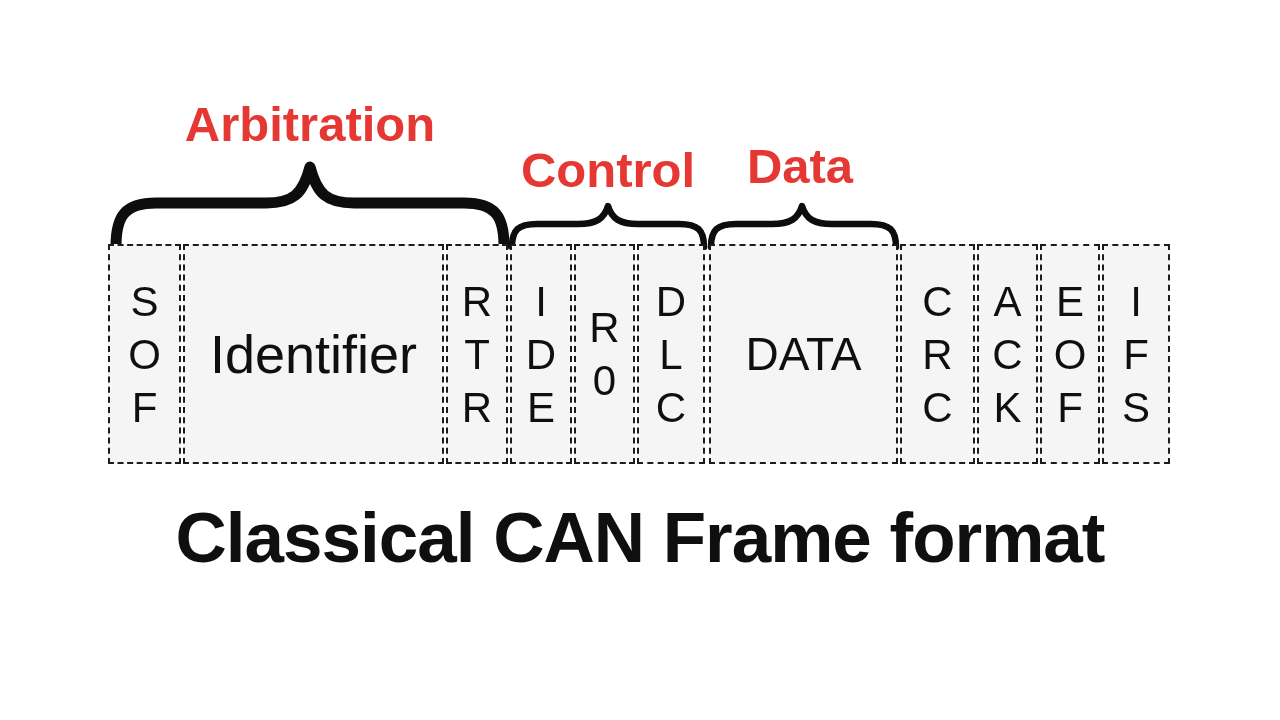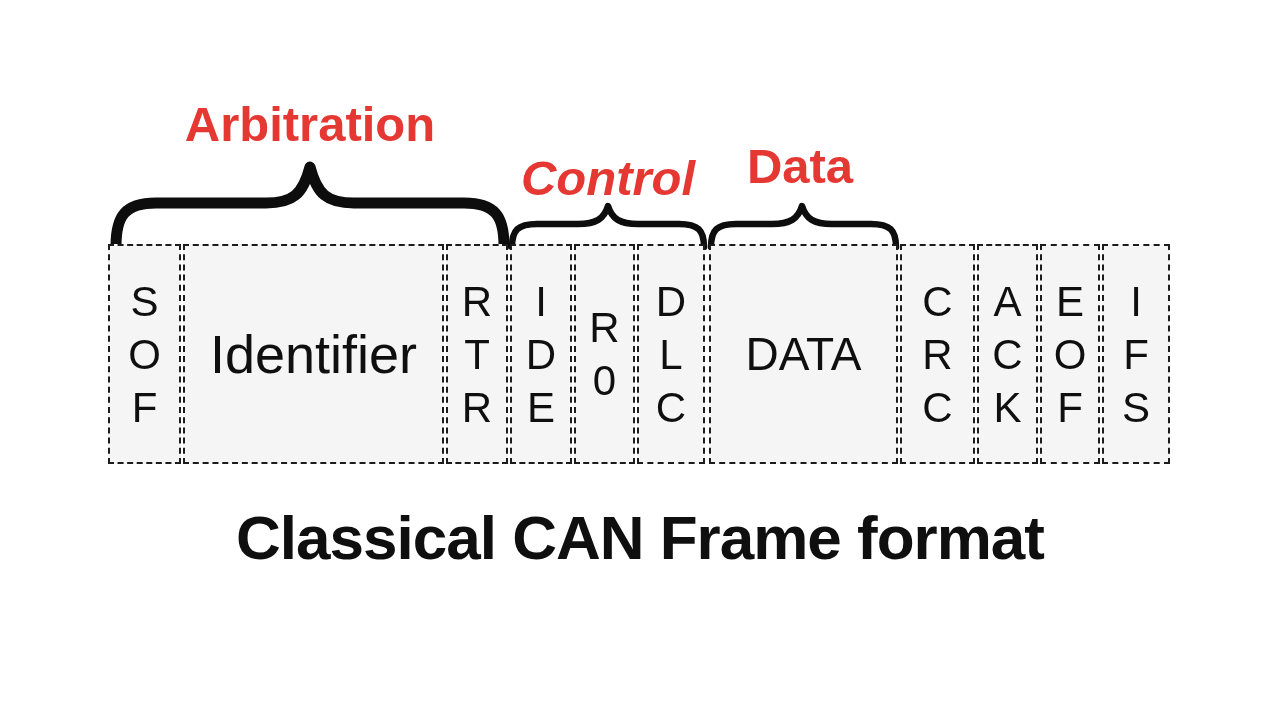--- a/index.html
+++ b/index.html
@@ -16,39 +16,39 @@
     position:relative;width:1280px;height:720px;
     background:var(--background);overflow:hidden;border-radius:21px;
   }
   .group-label{
     position:absolute;text-align:center;
     color:var(--group-label);
     font-weight:bold;font-size:49px;line-height:52px;
     letter-spacing:0px;white-space:nowrap;
   }
   #arbitration-label{left:110px;top:98px;width:400px;}
-  #control-label{left:508px;top:152px;width:200px;font-style:italic;}
+  #control-label{left:508px;top:144px;width:200px;}
   #data-label{left:702px;top:140px;width:196px;}
   #braces{position:absolute;left:0;top:0;}
   #braces path{fill:none;stroke:var(--brace);stroke-linecap:round;stroke-linejoin:round;}
   .field-box{
     position:absolute;top:244px;height:220px;box-sizing:border-box;
     background:var(--box-fill);border:2px dashed var(--box-border);
     display:flex;align-items:center;justify-content:center;
     color:var(--text);
   }
   .field-box .vlabel{
     display:flex;flex-direction:column;align-items:center;
     font-size:42px;line-height:53px;
   }
   .field-box .hlabel{white-space:nowrap;}
   #diagram-title{
     position:absolute;left:0;top:498px;width:1280px;
     text-align:center;color:var(--text);
-    font-weight:bold;font-size:62px;line-height:80px;
+    font-weight:bold;font-size:71px;line-height:80px;
     letter-spacing:-1px;white-space:nowrap;
   }
 </style>
 </head>
 <body>
 
 <div id="canvas">
 
   <div id="arbitration-label" class="group-label">Arbitration</div>
 

